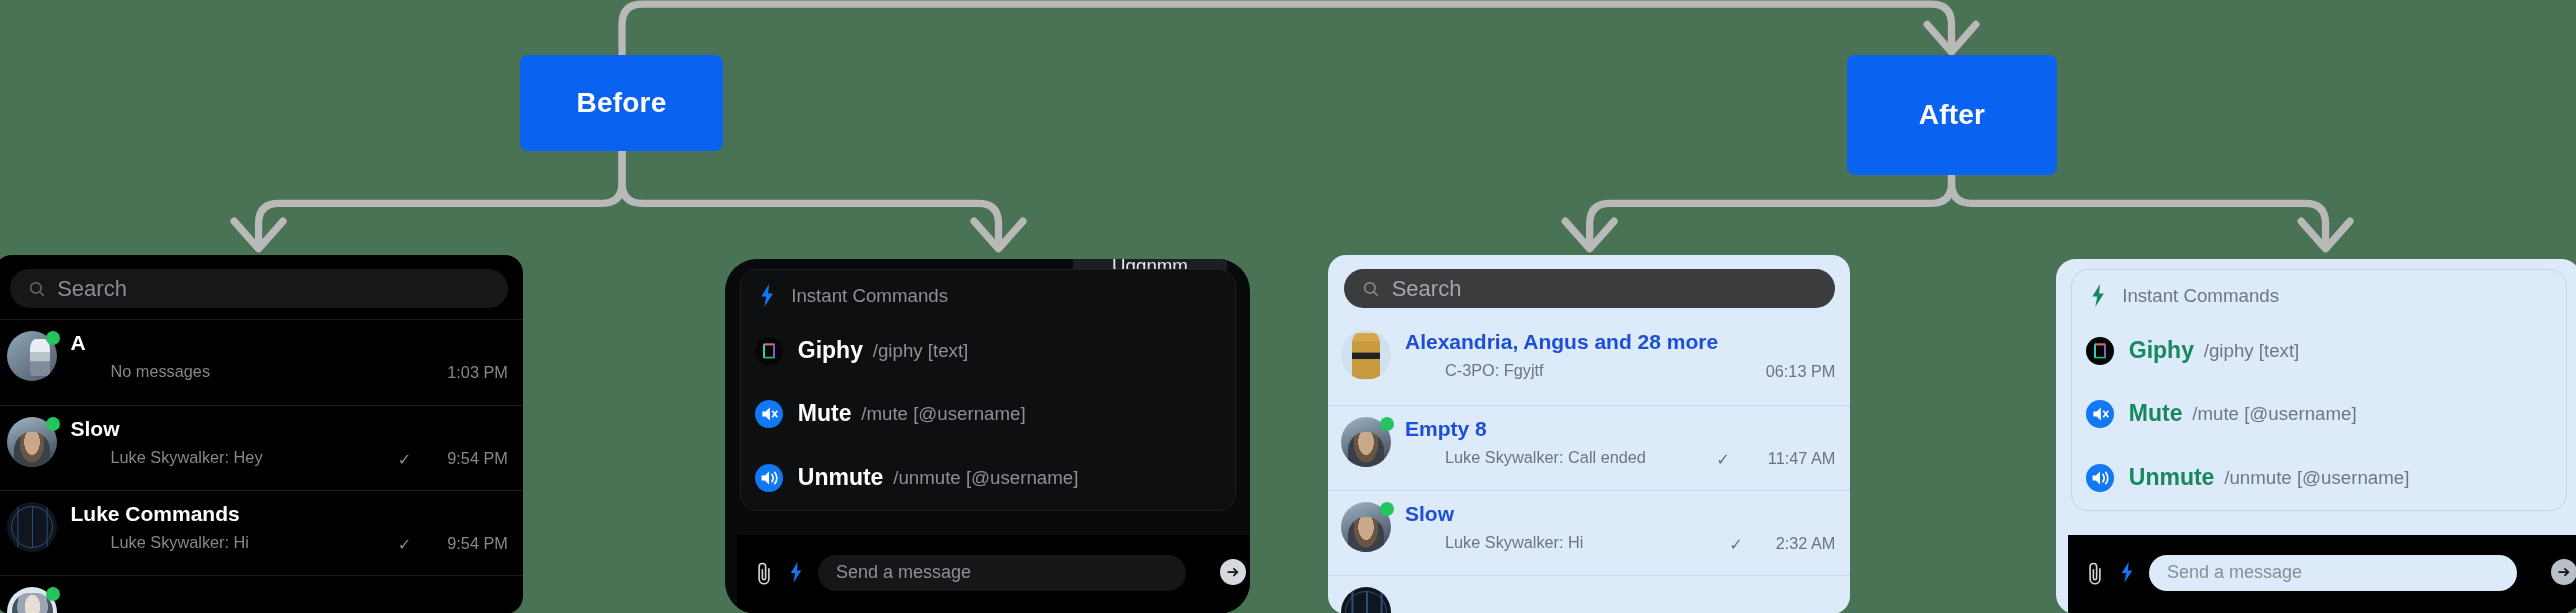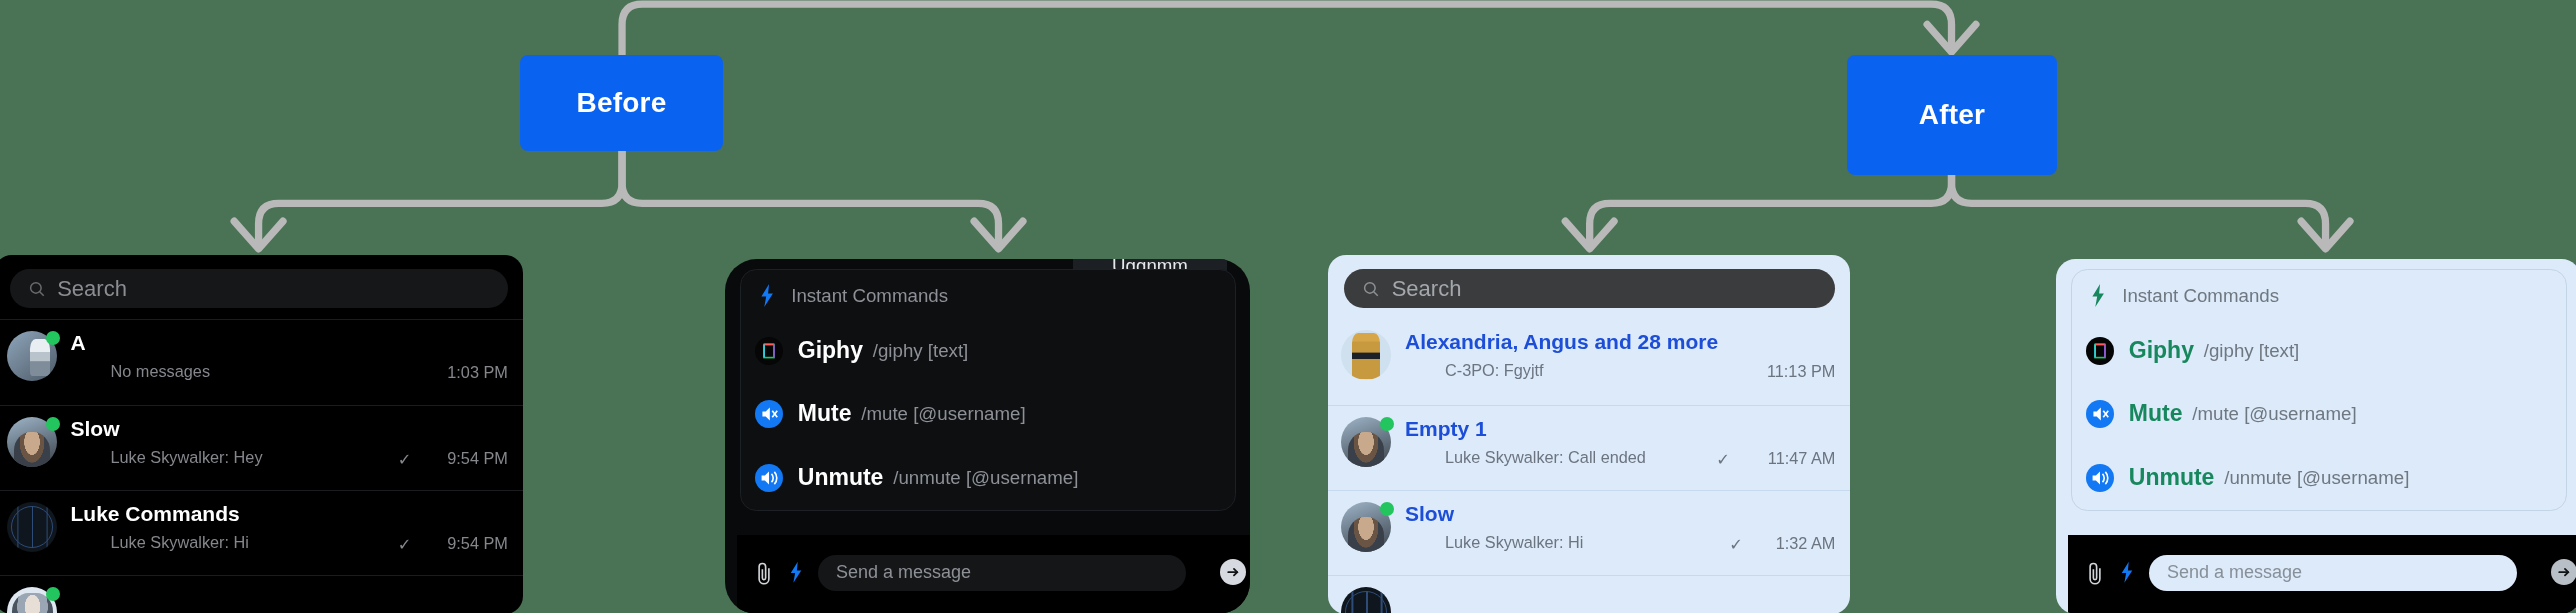--- a/index.html
+++ b/index.html
@@ -281,39 +281,39 @@
           <circle cx="10.5" cy="10.5" r="7"></circle>
           <line x1="15.6" y1="15.6" x2="21" y2="21"></line>
         </svg>
       <span class="search-text">Search</span>
     </div>
 
     <div class="row light-row" style="top:64px;border-top:none;">
       <div class="av av-droid"></div>
       <div class="nm">Alexandria, Angus and 28 more</div>
       <div class="pv">C-3PO: Fgyjtf</div>
-      <div class="tm">11:13 PM</div>
+      <div class="tm">06:13 PM</div>
     </div>
 
     <div class="row light-row" style="top:150px;">
       <div class="av av-leia"></div>
       <div class="dot"></div>
-      <div class="nm">Empty 1</div>
+      <div class="nm">Empty 8</div>
       <div class="pv">Luke Skywalker: Call ended</div>
       <div class="ck" style="right:120px;">✓</div>
       <div class="tm">11:47 AM</div>
     </div>
 
     <div class="row light-row" style="top:235px;">
       <div class="av av-leia"></div>
       <div class="dot"></div>
       <div class="nm">Slow</div>
       <div class="pv">Luke Skywalker: Hi</div>
       <div class="ck" style="right:107px;">✓</div>
-      <div class="tm">1:32 AM</div>
+      <div class="tm">2:32 AM</div>
     </div>
 
     <div class="row light-row" style="top:320px;">
       <div class="av av-globe"></div>
       <div class="nm"></div>
     </div>
   </div>
 
   <div class="panel" id="panel-after-cmd">
     <div class="cmd-card">

